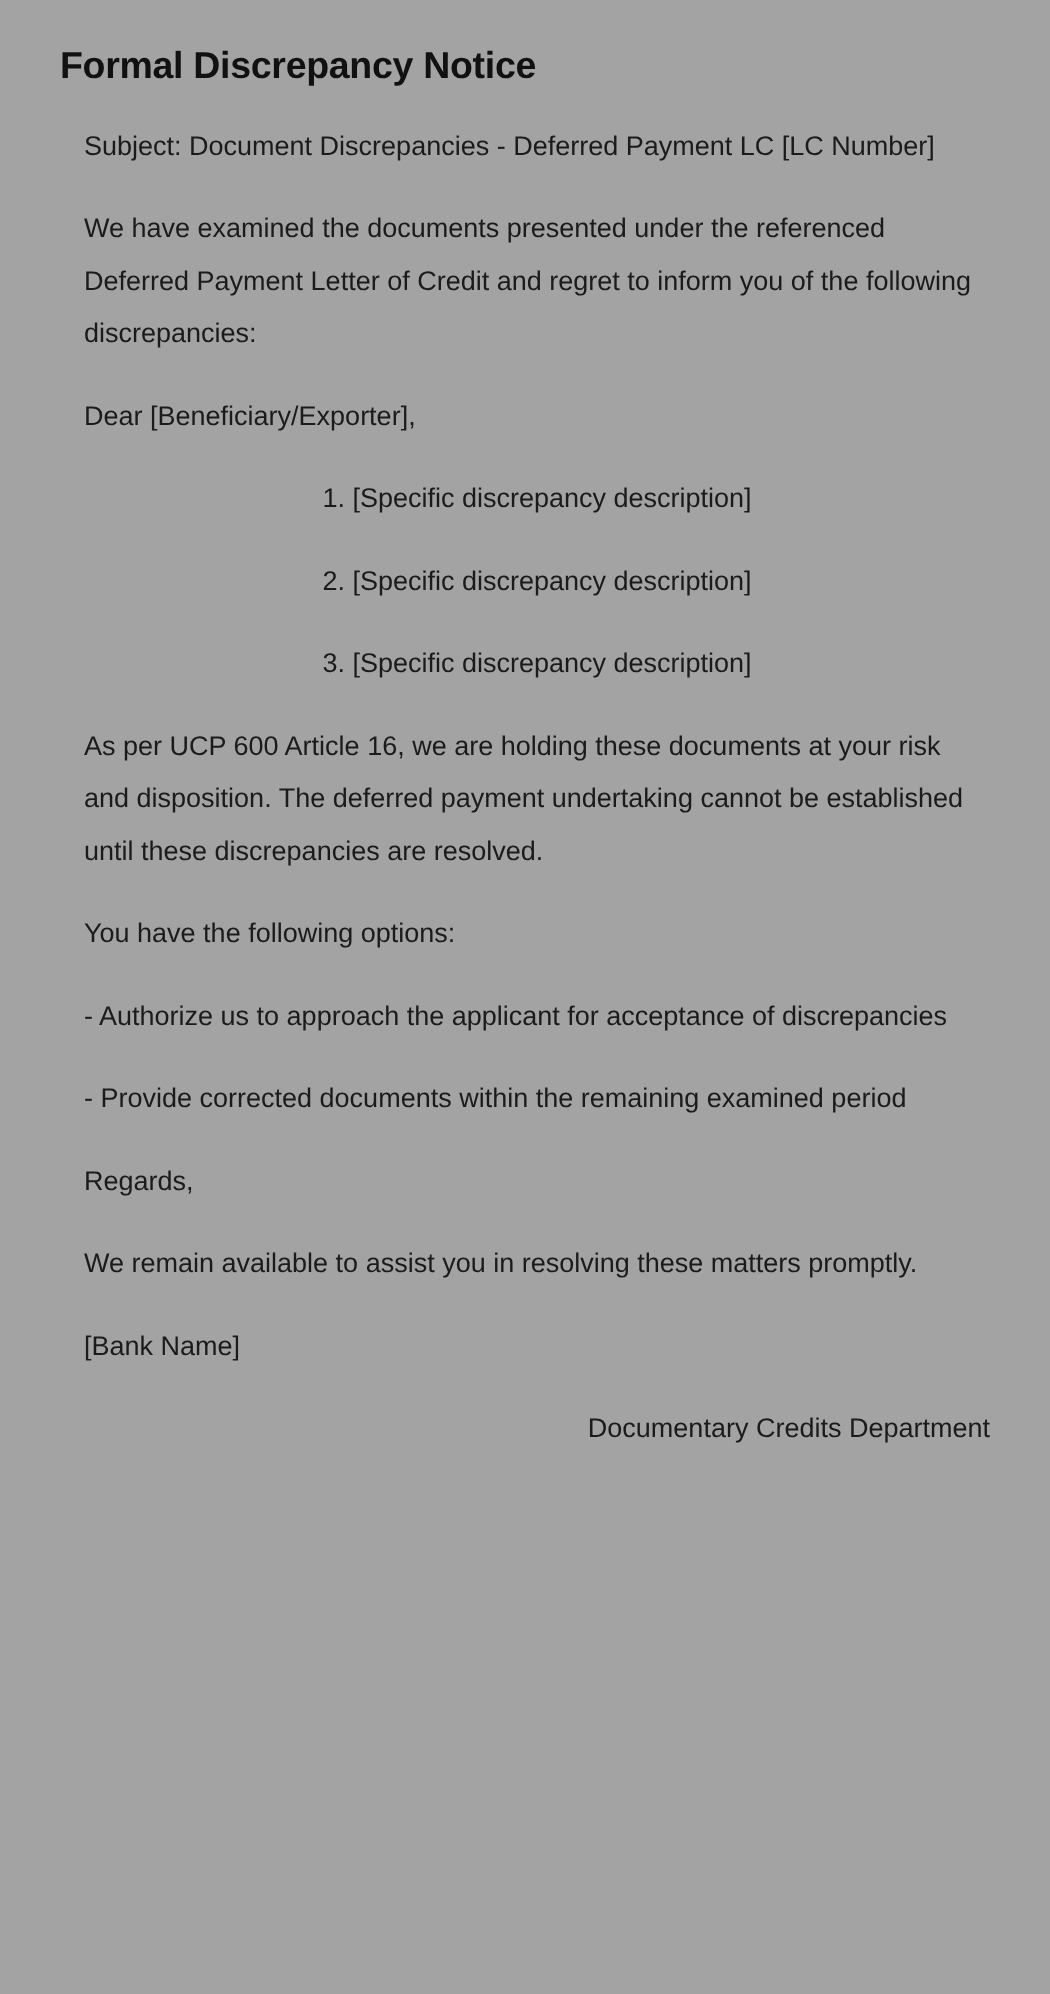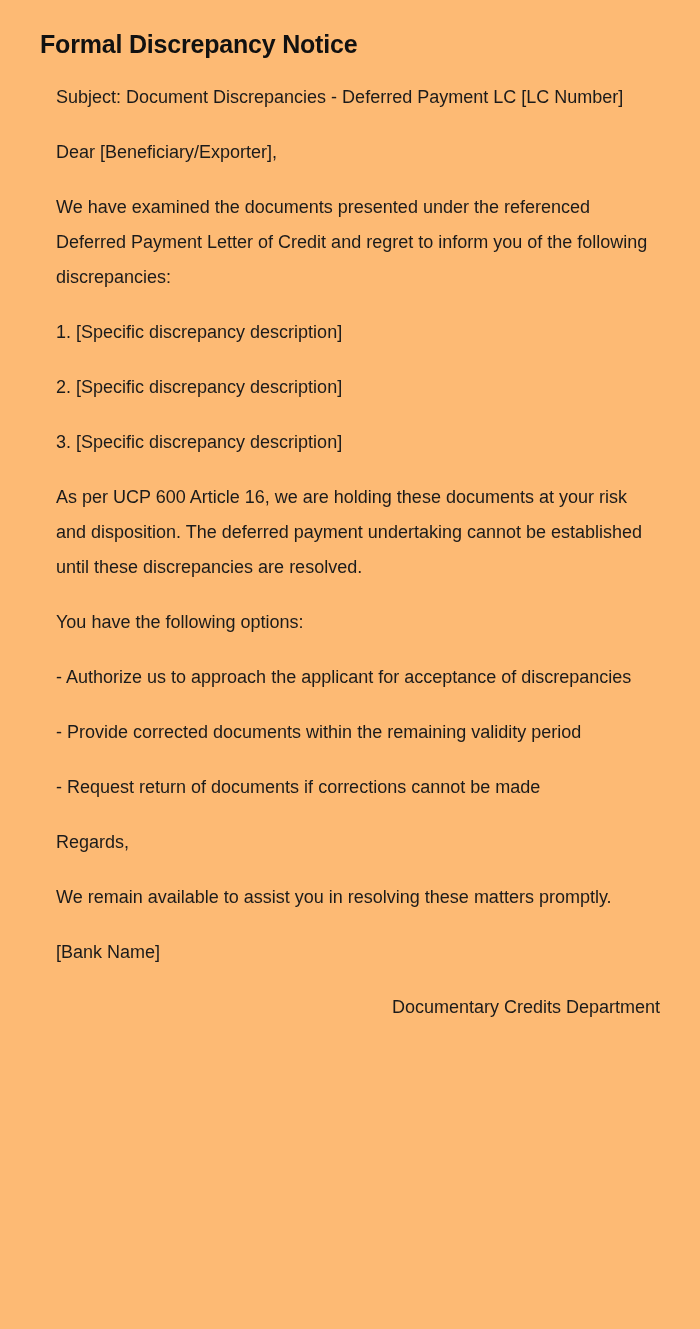--- a/index.html
+++ b/index.html
@@ -12,76 +12,76 @@
     min-height: 1329px;
     font-family: "Liberation Sans", sans-serif;
     color: #1b1b1b;
     -webkit-font-smoothing: antialiased;
   }
   .document {
     box-sizing: border-box;
     width: 700px;
     min-height: 1329px;
     padding: 28px 40px 40px 40px;
-    background: #fdba74;
+    background: #a3a3a3;
   }
   .doc-title {
     font-size: 25px;
     font-weight: bold;
     line-height: 32px;
     letter-spacing: -0.2px;
     margin: 0 0 20px 0;
     color: #111111;
   }
   .para {
     font-size: 18px;
     line-height: 35px;
     margin: 0 0 20px 16px;
     color: #1b1b1b;
     font-weight: normal;
   }
   .para.list-item {
     margin-bottom: 20px;
+    text-align: center;
   }
   .para.bullet-item {
     margin-bottom: 20px;
   }
   .para:last-child {
     margin-bottom: 0;
     text-align: right;
   }
 </style>
 </head>
 <body>
 
 <div class="document">
 
   <h1 class="doc-title">Formal Discrepancy Notice</h1>
 
   <p class="para">Subject: Document Discrepancies - Deferred Payment LC [LC Number]</p>
 
+  <p class="para">We have examined the documents presented under the referenced Deferred Payment Letter of Credit and regret to inform you of the following discrepancies:</p>
+
   <p class="para">Dear [Beneficiary/Exporter],</p>
-
-  <p class="para">We have examined the documents presented under the referenced Deferred Payment Letter of Credit and regret to inform you of the following discrepancies:</p>
 
   <p class="para list-item">1. [Specific discrepancy description]</p>
 
   <p class="para list-item">2. [Specific discrepancy description]</p>
 
   <p class="para list-item">3. [Specific discrepancy description]</p>
 
   <p class="para">As per UCP 600 Article 16, we are holding these documents at your risk and disposition. The deferred payment undertaking cannot be established until these discrepancies are resolved.</p>
 
   <p class="para">You have the following options:</p>
 
   <p class="para bullet-item">- Authorize us to approach the applicant for acceptance of discrepancies</p>
 
-  <p class="para bullet-item">- Provide corrected documents within the remaining validity period</p>
+  <p class="para bullet-item">- Provide corrected documents within the remaining examined period</p>
 
-  <p class="para bullet-item">- Request return of documents if corrections cannot be made</p>
 
 
   <p class="para">Regards,</p>
 
   <p class="para">We remain available to assist you in resolving these matters promptly.</p>
 
   <p class="para">[Bank Name]</p>
 
   <p class="para">Documentary Credits Department</p>
 

